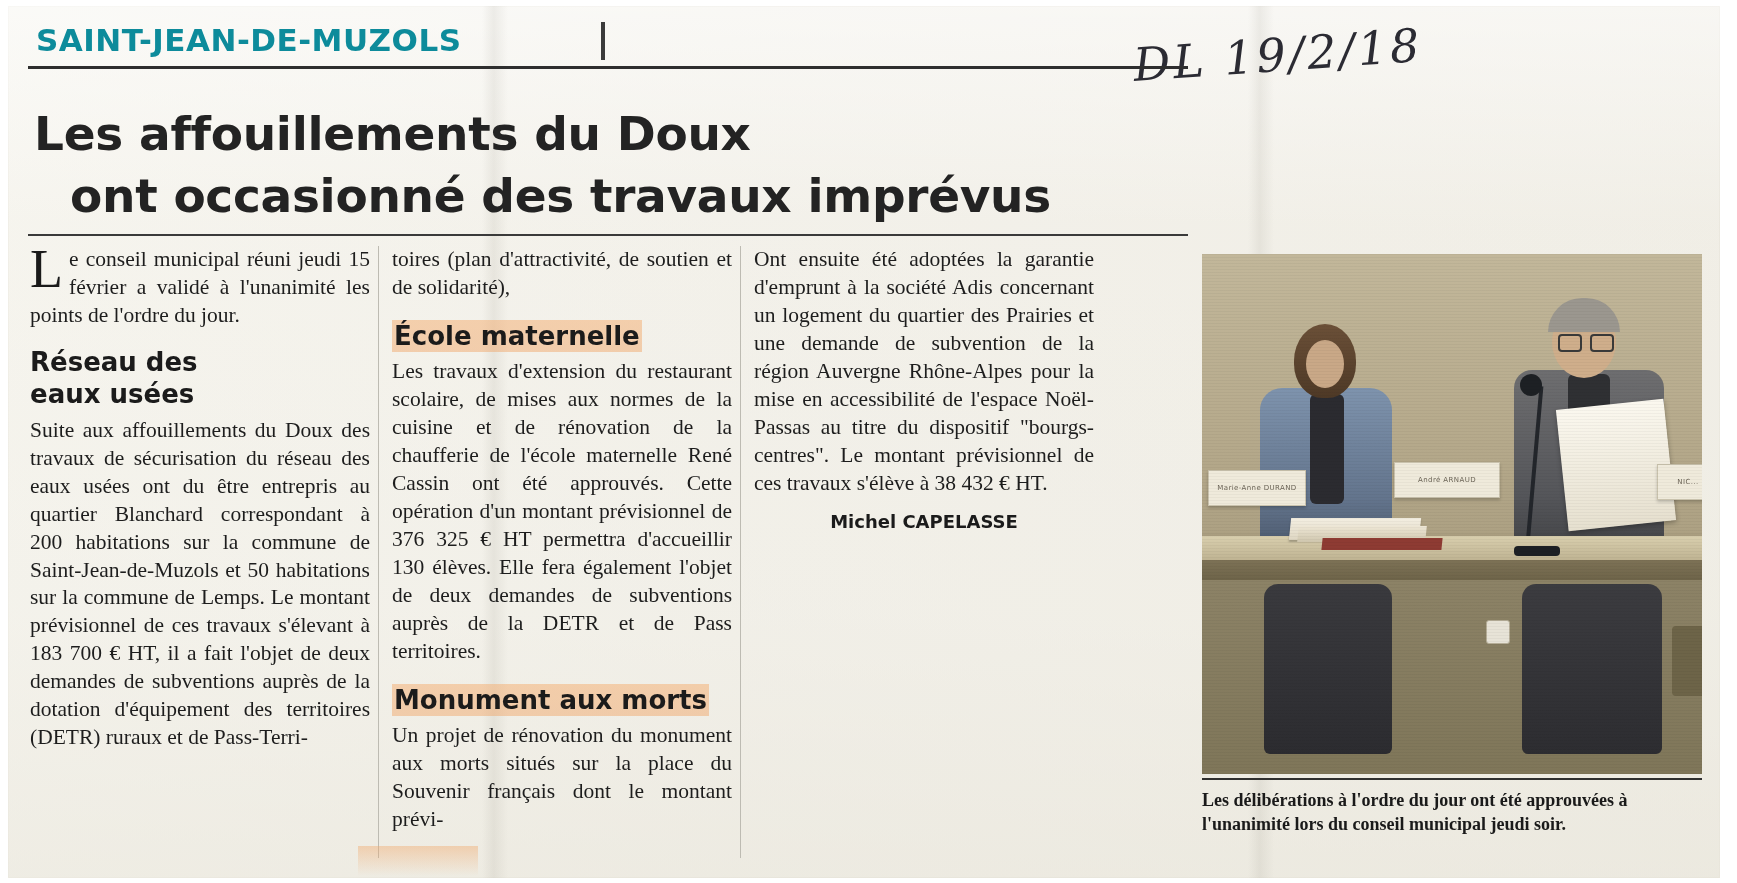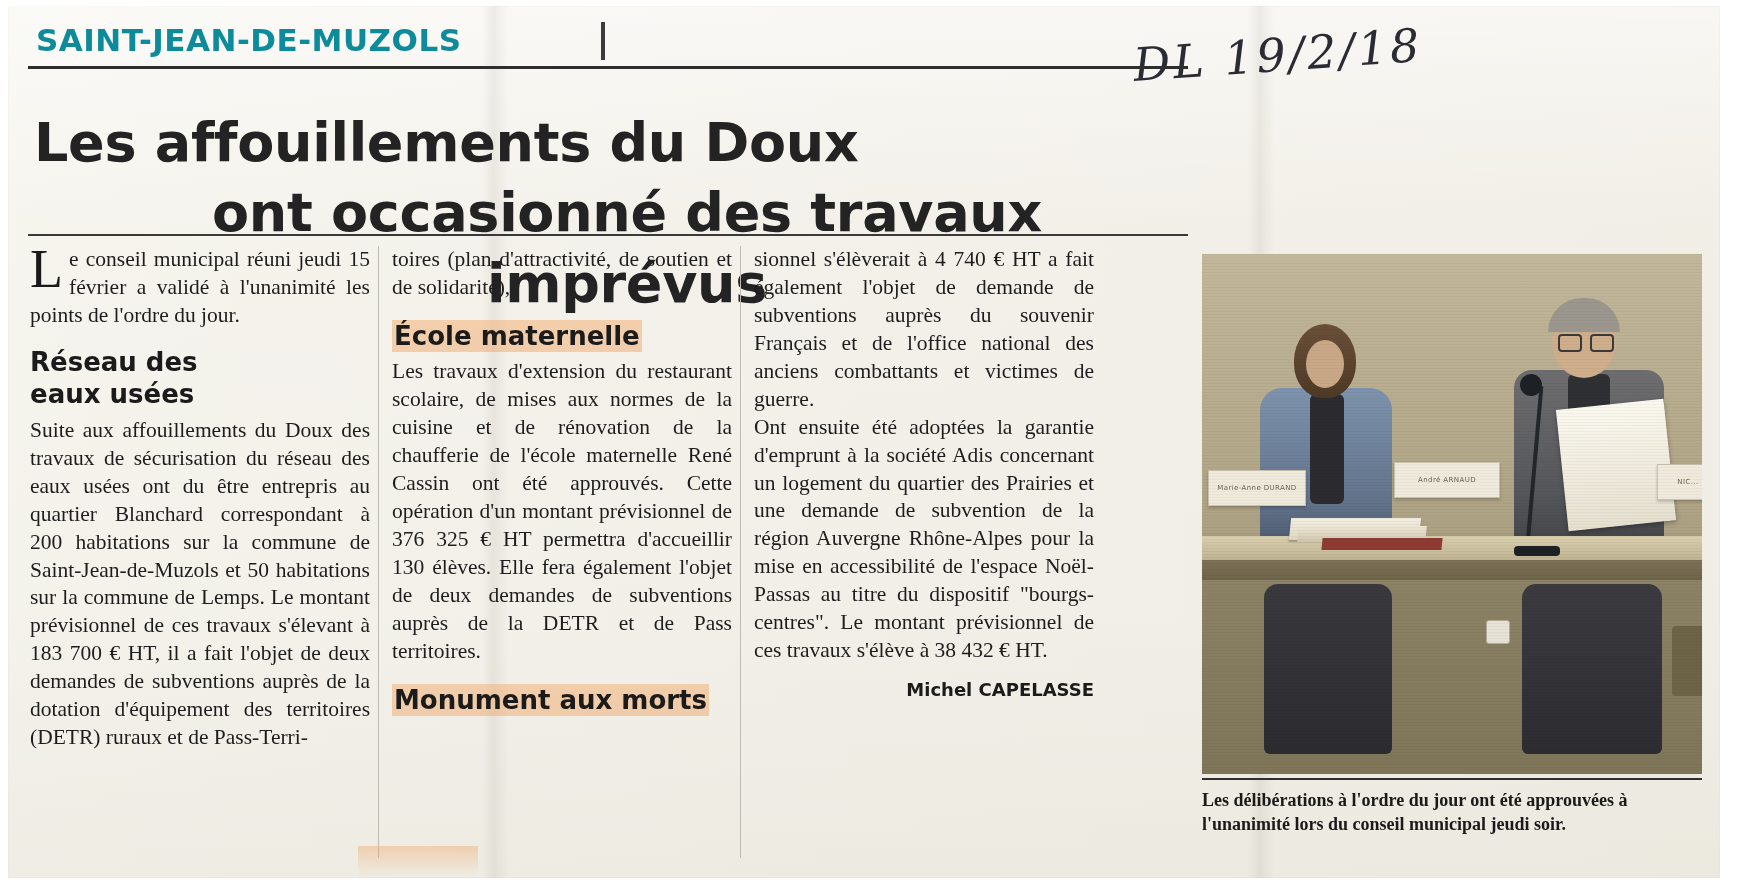--- a/index.html
+++ b/index.html
@@ -83,26 +83,26 @@
     height: 3px;
     background: #2e2e2e;
   }
   .headline {
     position: absolute;
     left: 26px;
     top: 66px;
     width: 1150px;
     font-family: "DejaVu Sans", sans-serif;
     font-weight: 700;
-    font-size: 54px;
+    font-size: 47px;
     line-height: 1.30;
     color: #232323;
     letter-spacing: -0.3px;
   }
-  .headline .l2 { display: block; margin-left: 36px; text-align: center; }
+  .headline .l2 { display: block; margin-left: 36px; }
 
   .handwriting {
     position: absolute;
     left: 1125px;
     top: 22px;
     font-family: "DejaVu Serif", serif;
     font-size: 46px;
     font-style: italic;
     letter-spacing: 3px;
     color: #2b2b33;
@@ -178,21 +178,21 @@
     line-height: 42px;
     font-weight: 400;
     padding: 2px 6px 0 0;
     color: #1a1a1a;
   }
   .byline {
     font-family: "DejaVu Sans", sans-serif;
     font-weight: 700;
     font-size: 18px;
     color: #1b1b1b;
-    text-align: right;
+    text-align: center;
     margin-top: 14px;
   }
 
   
   .photo-wrap {
     position: absolute;
     left: 1194px;
     top: 248px;
     width: 500px;
     height: 520px;
@@ -350,25 +350,25 @@
       <div class="col">
         <div class="col-sep" style="left:-14px;"></div>
         <p>toires (plan d'attractivité, de soutien et de solidarité),</p>
         <div class="subhead">
           <span class="hl">École maternelle</span>
         </div>
         <p>Les travaux d'extension du restaurant scolaire, de mises aux normes de la cuisine et de rénovation de la chaufferie de l'école maternelle René Cassin ont été approuvés. Cette opération d'un montant prévisionnel de 376 325 € HT permettra d'accueillir 130 élèves. Elle fera également l'objet de deux demandes de subventions auprès de la DETR et de Pass territoires.</p>
         <div class="subhead">
           <span class="hl">Monument aux morts</span>
         </div>
+        <p>Un projet de rénovation du monument aux morts situés sur la place du Souvenir français dont le montant prévi-</p>
       </div>
 
       <div class="col">
         <div class="col-sep" style="left:-14px;"></div>
-        <p>sionnel s'élèverait à 4 740 € HT a fait également l'objet de demande de subventions auprès du souvenir Français et de l'office national des anciens combattants et victimes de guerre.</p>
         <p>Ont ensuite été adoptées la garantie d'emprunt à la société Adis concernant un logement du quartier des Prairies et une demande de subvention de la région Auvergne Rhône-Alpes pour la mise en accessibilité de l'espace Noël-Passas au titre du dispositif "bourgs-centres". Le montant prévisionnel de ces travaux s'élève à 38 432 € HT.</p>
         <div class="byline">Michel CAPELASSE</div>
       </div>
 
     </div>
 
     <div class="photo-wrap">
       <div class="photo">
         <div class="wall"></div>
         <div class="floor"></div>

